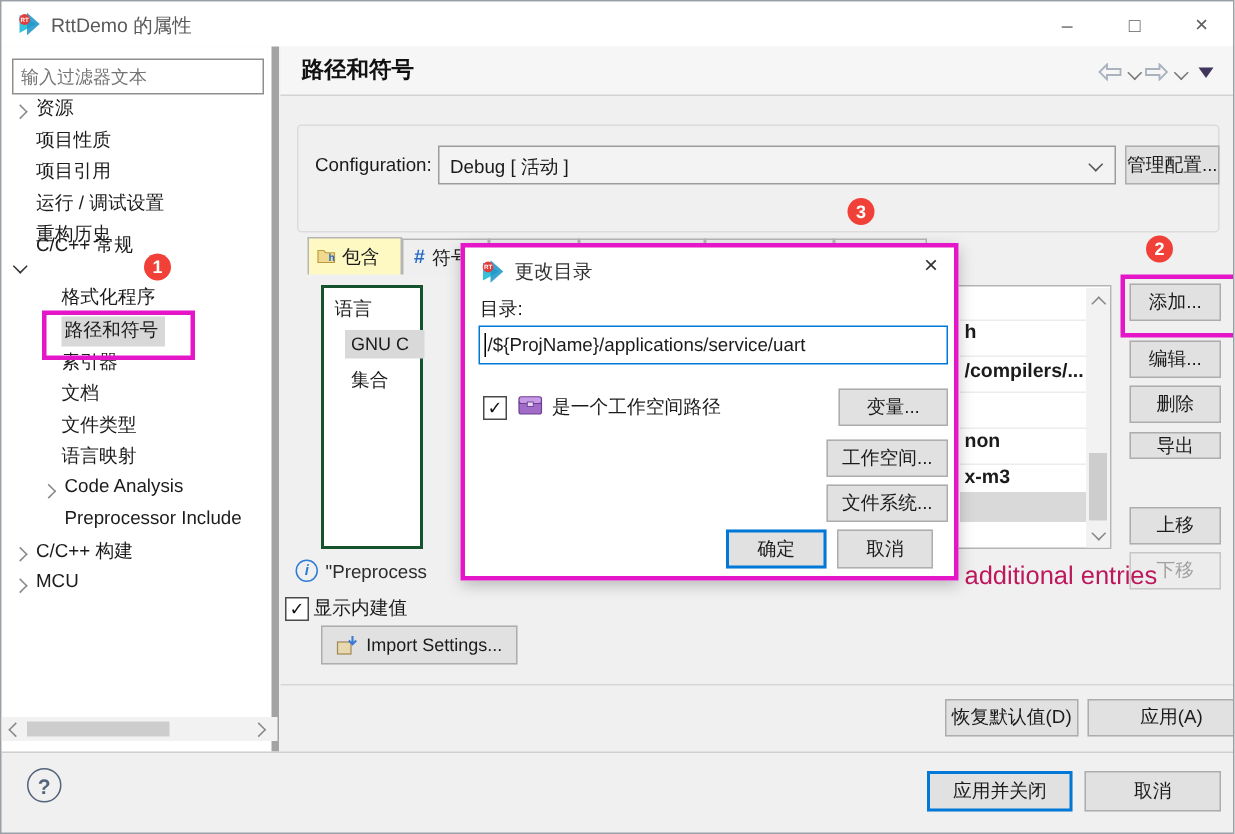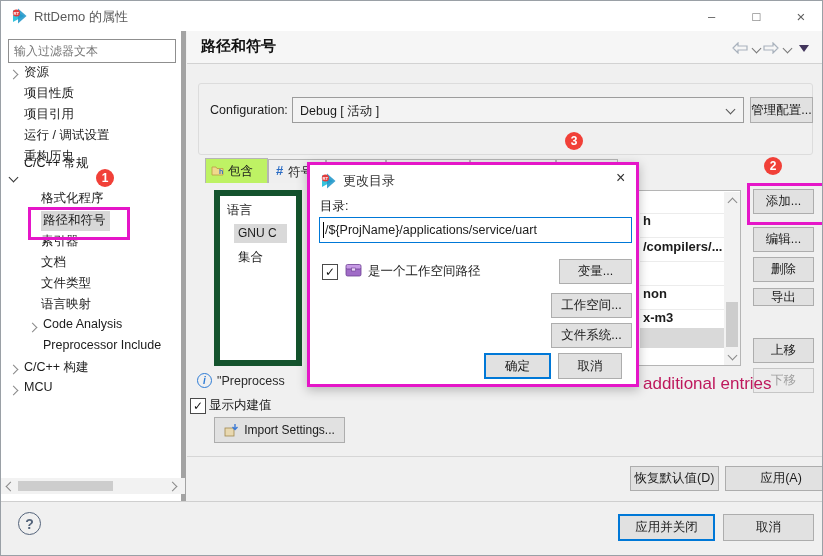--- a/index.html
+++ b/index.html
@@ -111,38 +111,38 @@
   <div class="abs" style="left:291px;top:96px;width:452px;height:26px;background:#f3f3f3;border:1px solid #9c9c9c">
     <span class="txt cjk" style="left:7px;top:5px">Debug  [ 活动 ]</span>
     <span class="chv down dk" style="left:434px;top:8px"></span>
   </div>
   <div class="btn cjk" style="left:749px;top:96px;width:63px;height:26px">
       <span>管理配置...</span>
     </div>
 
   <div class="badge" style="left:564px;top:131px">3</div>
 
-  <div class="abs" style="left:204px;top:157px;width:63px;height:25px;background:#bef264;border:1px solid #b5b5b5;border-bottom:none;z-index:2">
+  <div class="abs" style="left:204px;top:157px;width:63px;height:25px;background:#fef9c3;border:1px solid #b5b5b5;border-bottom:none;z-index:2">
     <svg class="abs" style="left:5px;top:5px" width="13" height="13" viewBox="0 0 13 13">
       <path d="M1 3 L5 3 L6 4.5 L12 4.5 L12 11 L1 11 Z" fill="#f0d98c" stroke="#b99c43" stroke-width="0.8"></path>
       <text x="8" y="10" font-size="7" fill="#2b6cc4" font-weight="bold">h</text>
       </svg>
     <span class="txt cjk" style="left:22px;top:4px">包含</span>
   </div>
   <div class="abs" style="left:267px;top:158px;width:58px;height:24px;background:#efefef;border:1px solid #b5b5b5;border-bottom:none">
     <span class="txt" style="left:7px;top:3px;color:#2b6cc4;font-weight:bold;font-size:13px">#</span>
     <span class="txt cjk" style="left:19px;top:4px">符号</span>
   </div>
 
   <div class="abs" style="left:325px;top:158px;width:60px;height:24px;background:#efefef;border:1px solid #b5b5b5;border-bottom:none"></div>
   <div class="abs" style="left:385px;top:158px;width:84px;height:24px;background:#efefef;border:1px solid #b5b5b5;border-bottom:none"></div>
   <div class="abs" style="left:469px;top:158px;width:86px;height:24px;background:#efefef;border:1px solid #b5b5b5;border-bottom:none"></div>
   <div class="abs" style="left:555px;top:158px;width:62px;height:24px;background:#efefef;border:1px solid #b5b5b5;border-bottom:none"></div>
 
-  <div class="abs" style="left:213px;top:189px;width:88px;height:176px;background:#fff;border:6px solid #14532d">
+  <div class="abs" style="left:213px;top:189px;width:68px;height:176px;background:#fff;border:2px solid #14532d">
     <span class="txt cjk" style="left:7px;top:6px">语言</span>
     <span class="txt" style="left:14px;top:28px;font-size:12px;background:#d9d9d9;padding:2px 10px 3px 4px">GNU C</span>
     <span class="txt cjk" style="left:18px;top:53px">集合</span>
   </div>
 
   <div class="abs" style="left:310px;top:189px;width:430px;height:176px;background:#fff;border:1px solid #b5b5b5">
 
     <div class="sep" style="left:328px;top:22px;width:94px;background:#ececec"></div>
     <div class="sep" style="left:328px;top:46px;width:94px;background:#ececec"></div>
     <div class="sep" style="left:328px;top:70px;width:94px;background:#ececec"></div>

